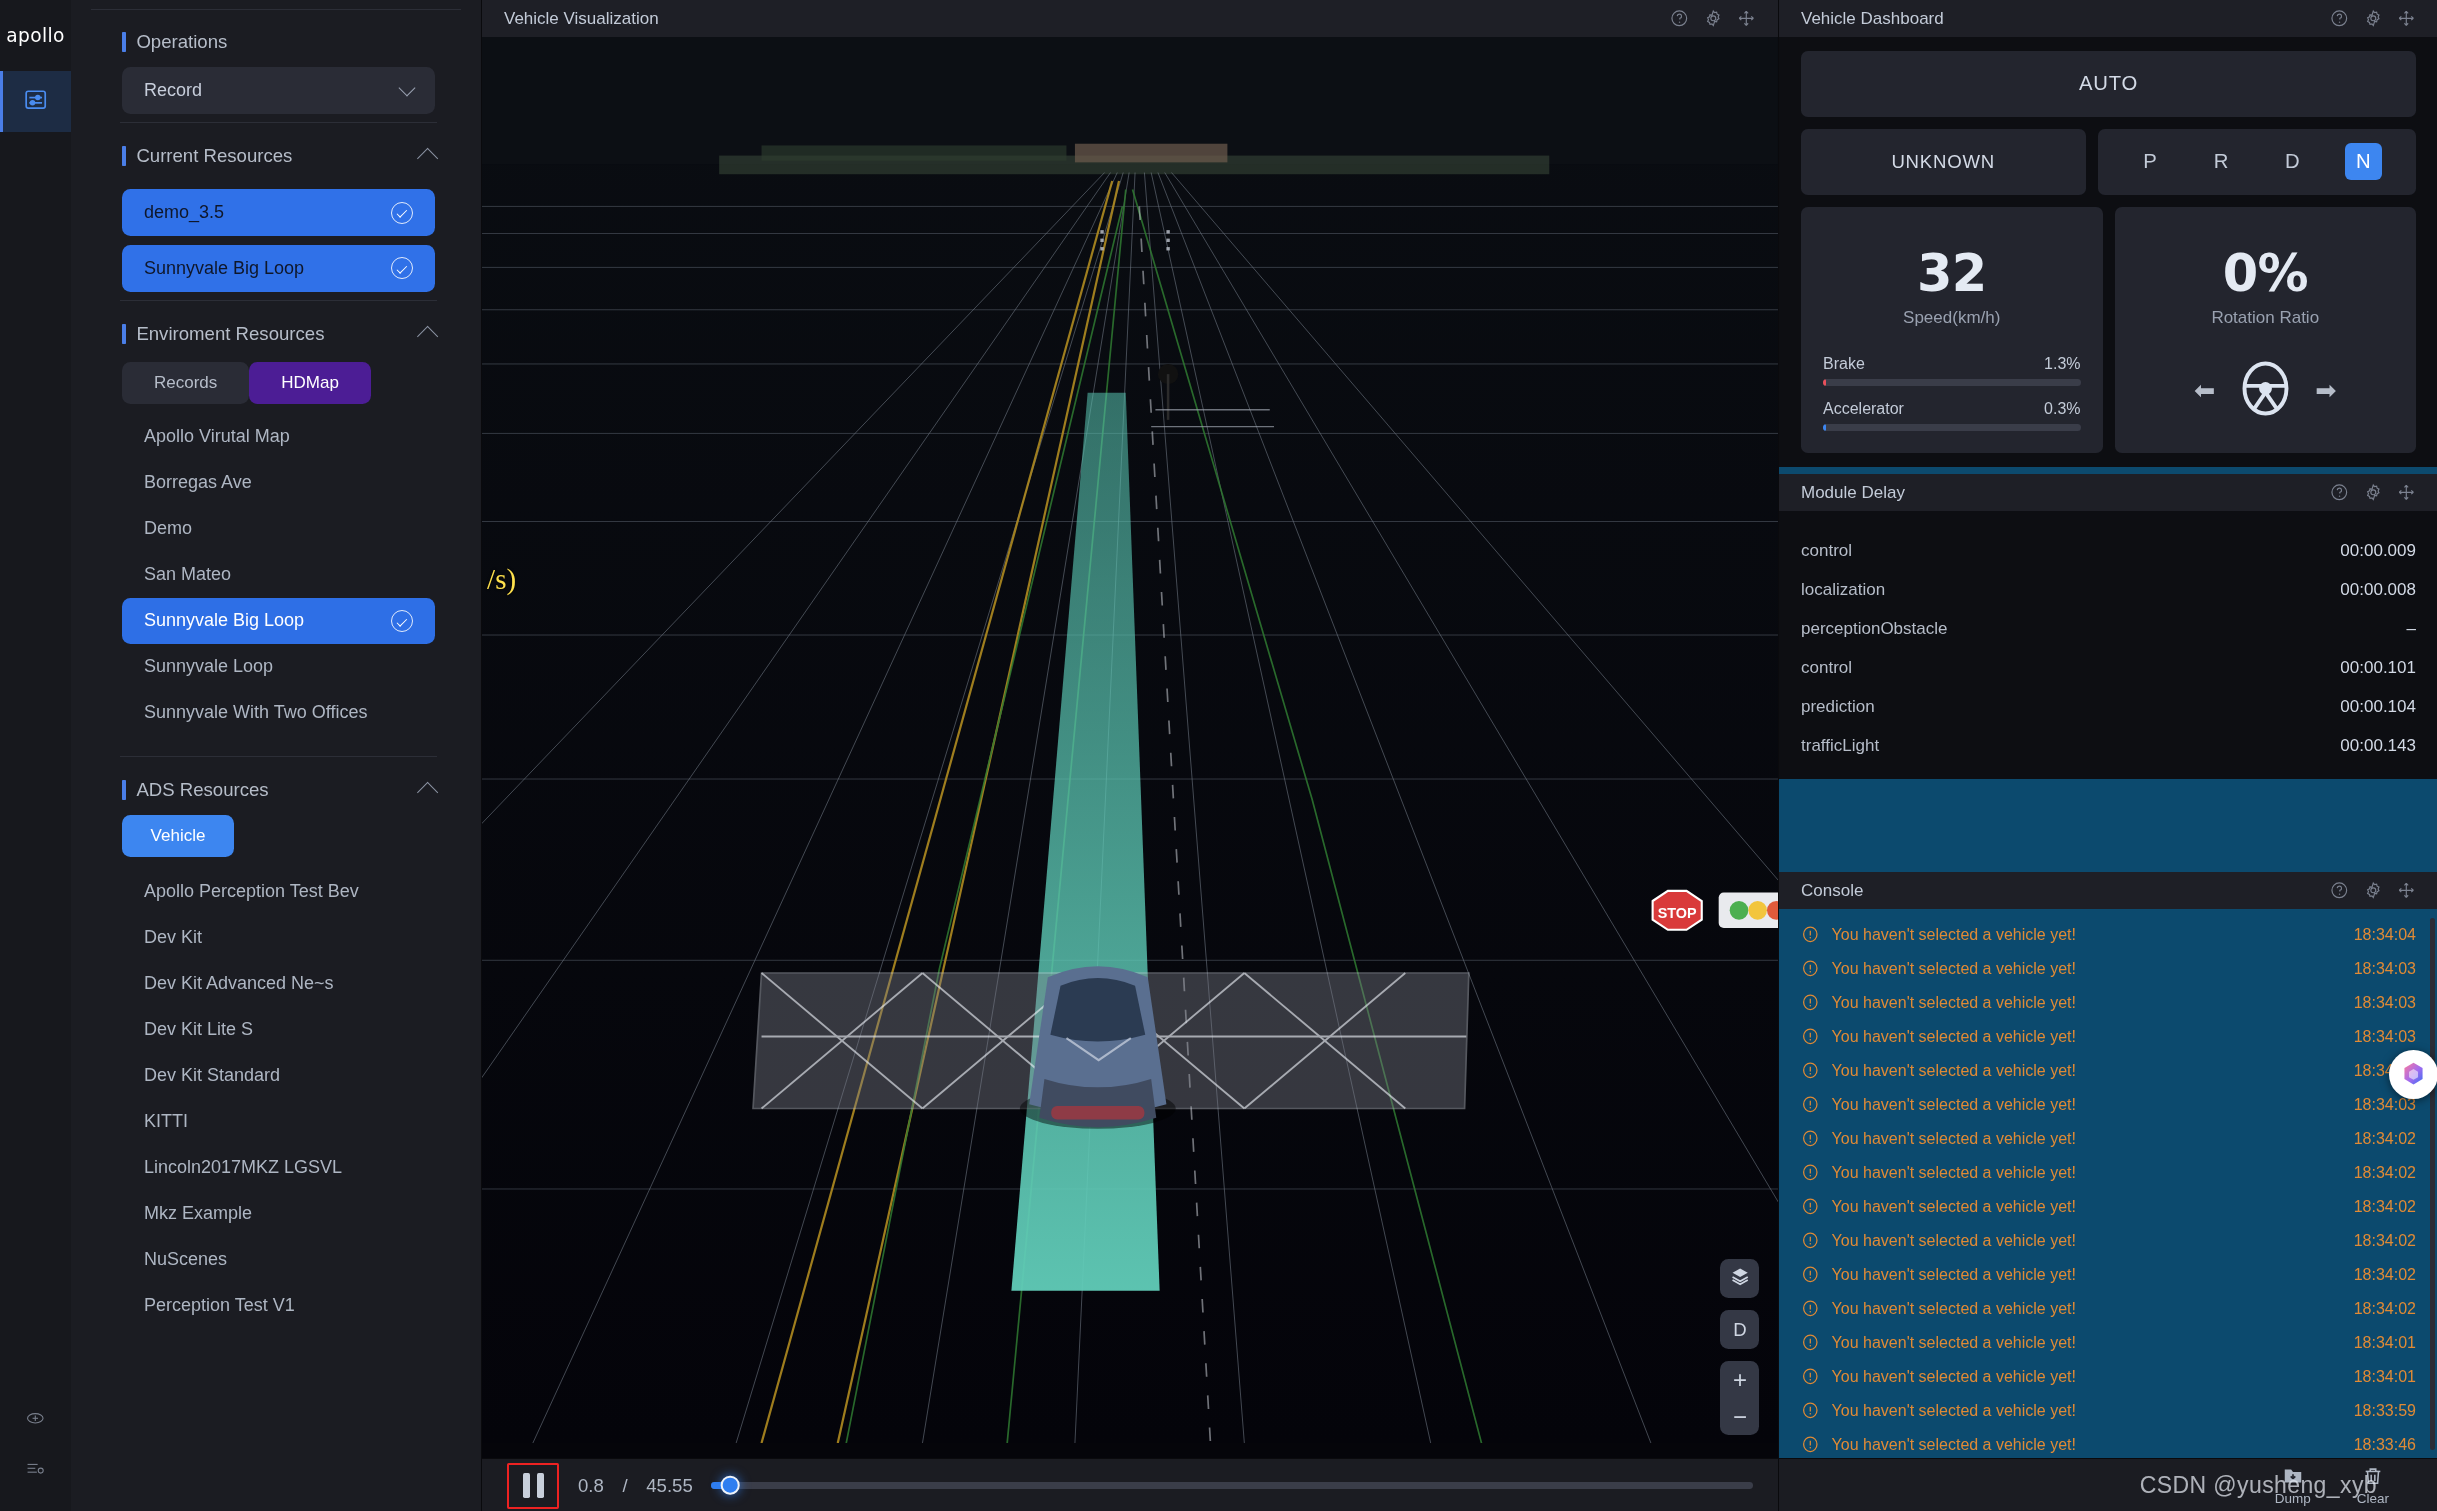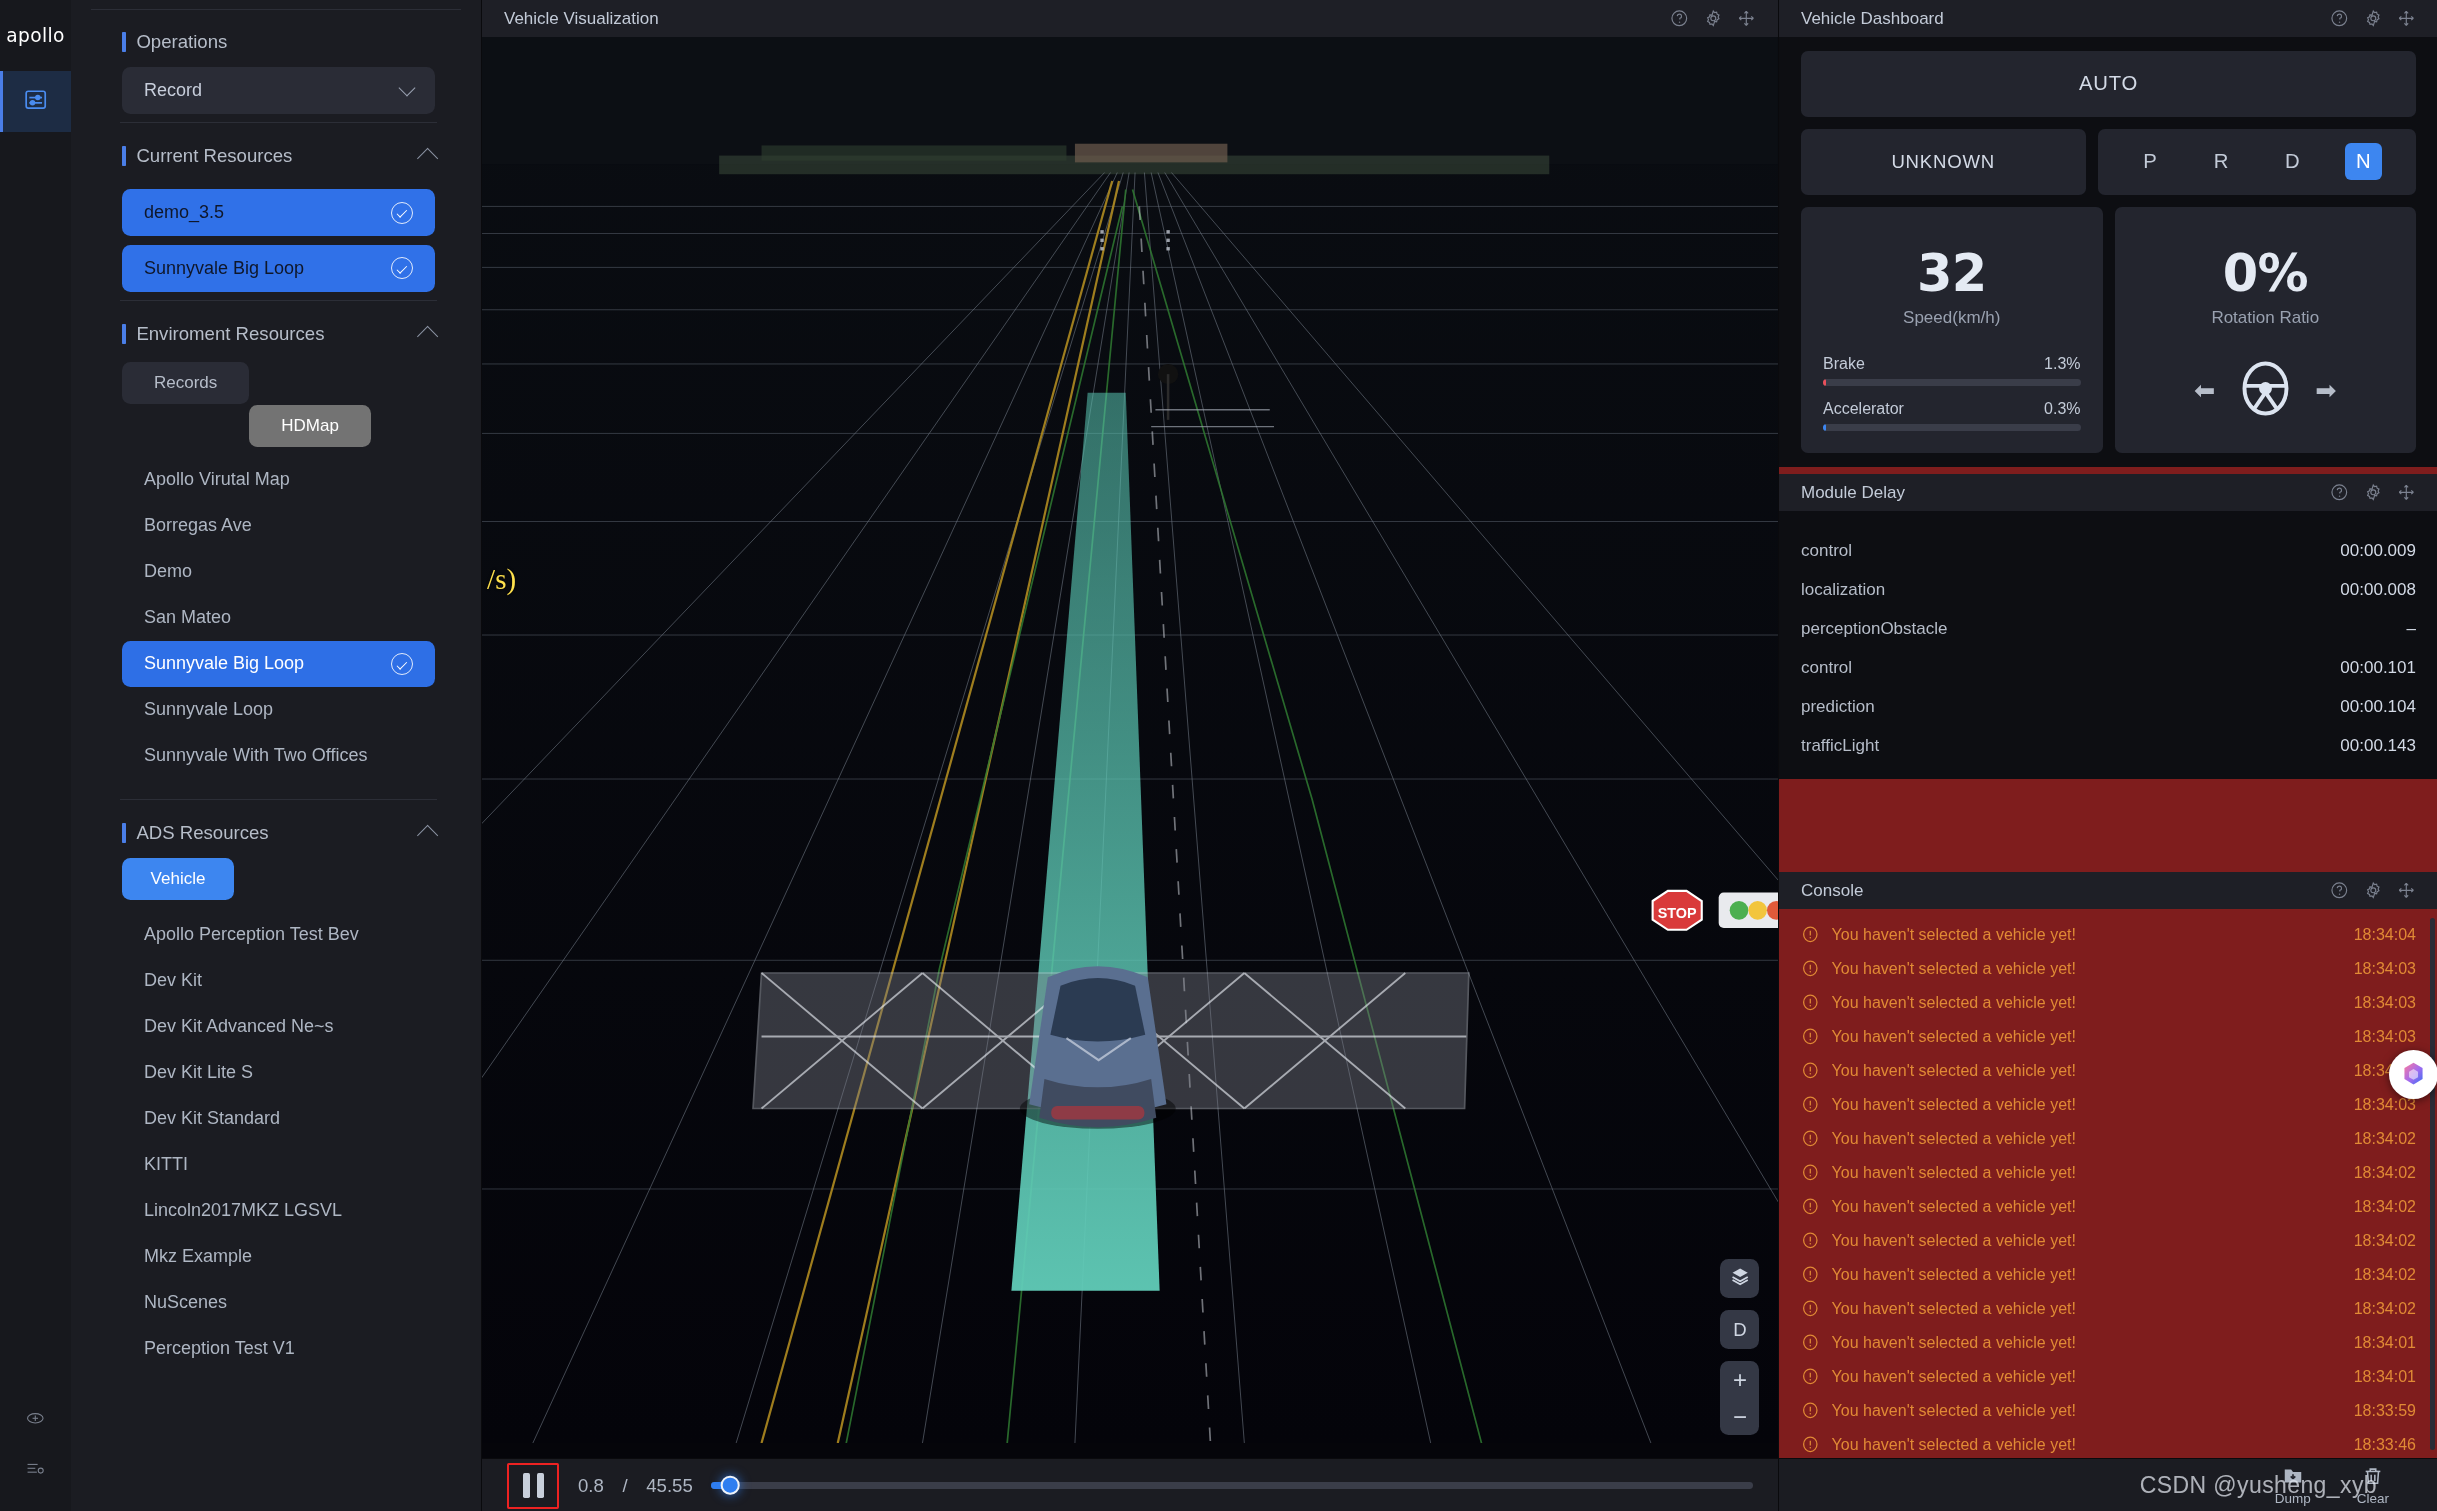--- a/index.html
+++ b/index.html
@@ -98,21 +98,21 @@
     content:""; position:absolute; left:5.1px; top:7.6px; width:8.5px; height:4.2px;
     border-left:1.7px solid #fff; border-bottom:1.7px solid #fff; transform: rotate(-45deg);
   }
 
   .tabs { display:flex; margin: 3.4px 22px 10.2px 22px; }
   .tab {
     height:42px; padding: 0 32px; border-radius:8.5px;
     display:flex; align-items:center; justify-content:center;
     font-size:17px; color:#b6bdc9; background:#2a2c36; cursor:pointer;
   }
-  .tab.on { background:#737373; color:#fff;margin-top:43px; }
+  .tab.on { background:#4c1d95; color:#fff; }
 
   .list-item {
     margin: 0 22px; height: 46px; border-radius:8.5px;
     display:flex; align-items:center; justify-content:space-between;
     padding: 0 22px; font-size:18px; color:#aeb6c3; cursor:pointer;
   }
   .list-item.sel { background:#2e6fe6; color:#fff; }
 
   .btn-small {
     margin:0 22px; height:42px; width:112px; border-radius:8.5px; background:#3d86f0;
@@ -164,21 +164,21 @@
   .seek { flex:1 1 auto; height:6.8px; background:#3a3d49; border-radius:3.4px; position:relative; max-width:1879px; }
   .seek-fill { position:absolute; left:0; top:0; bottom:0; background:#2f7ef0; border-radius:3.4px; }
   .seek-knob {
     position:absolute; top:50%; width:18.6px; height:18.6px; border-radius:50%;
     background:#2f7ef0; border:2.5px solid #eef2f8; transform: translate(-50%,-50%);
     box-shadow:0 0 10.2px rgba(47,126,240,.8); cursor:pointer;
   }
 
   
   .right { width: 660px; flex:0 0 660px; height:100%; display:flex; flex-direction:column;
-           background:#7f1d1d; border-left:0.8px solid #0a0a0d; }
+           background:#0c4a6e; border-left:0.8px solid #0a0a0d; }
   .rpanel { display:flex; flex-direction:column; min-height:0; }
   .rbody { background:#0d0e12; padding: 13.5px 22px; overflow:hidden; }
 
   
   .dash-auto {
     background:#23252e; border-radius:6.8px; height:66px; margin-bottom:12px;
     display:flex; align-items:center; justify-content:center;
     font-size:20.3px; color:#d3dae6; letter-spacing:0.8px; cursor:pointer;
   }
   .dash-row { display:flex; gap:12px; margin-bottom:12px; }

